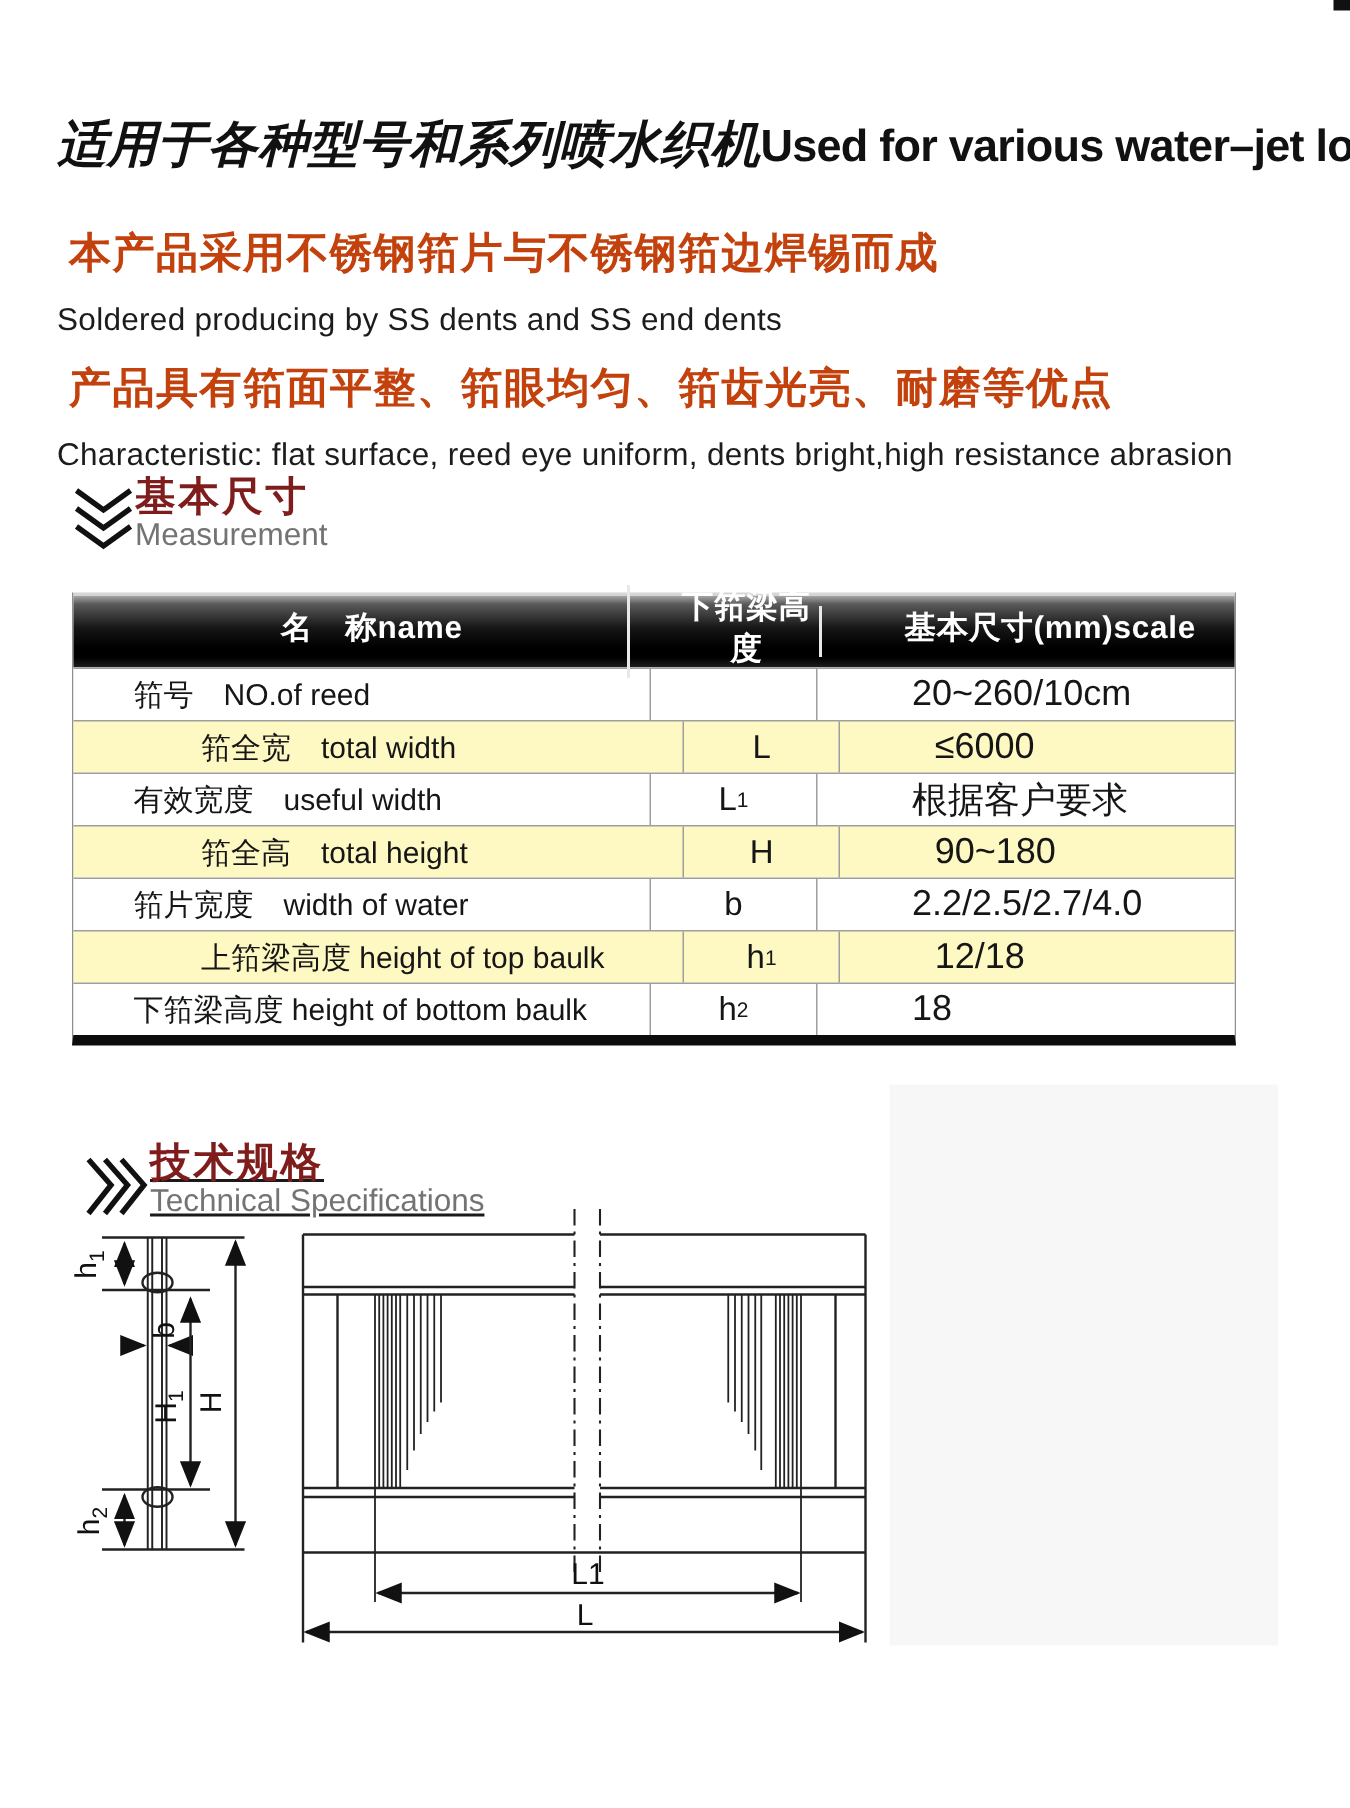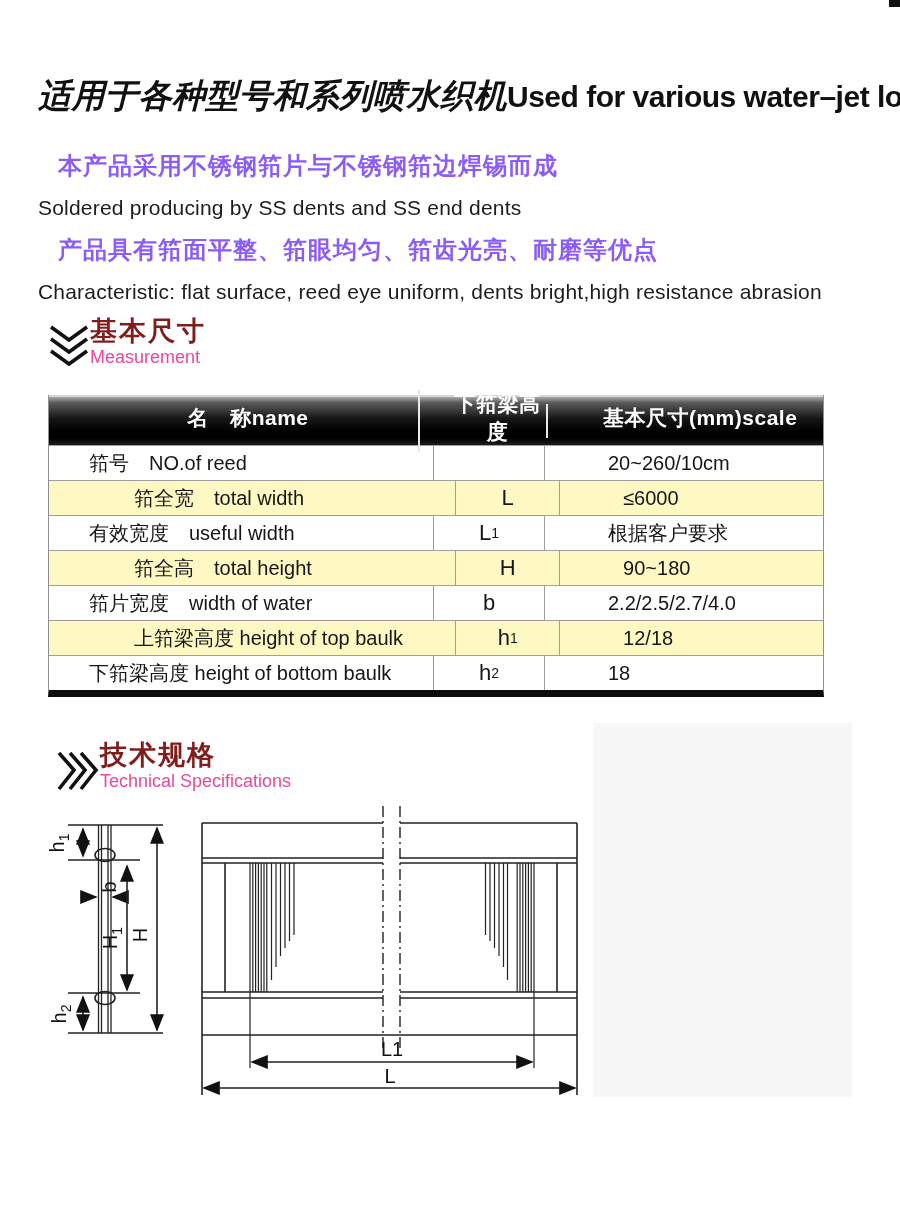--- a/index.html
+++ b/index.html
@@ -6,46 +6,46 @@
   .page{position:relative;width:900px;height:1205px;background:#fff;overflow:hidden;
         font-family:"Liberation Sans","DejaVu Sans",sans-serif;color:#1a1a1a;}
   .corner-mark{position:absolute;left:889px;top:0;width:11px;height:7px;background:#111;}
   
   .title{position:absolute;left:38px;top:74px;width:840px;white-space:nowrap;}
   .title .zh{font-size:33px;font-weight:700;letter-spacing:.5px;color:#111;font-style:italic;}
   .title .en{font-size:30px;font-weight:600;letter-spacing:-.5px;color:#111;}
   
   .intro{position:absolute;left:38px;top:142px;width:800px;}
   .intro p{margin:0;}
-  .intro .zh{font-size:24px;font-weight:600;color:#8b5cf6;margin:8px 0 14px 20px;letter-spacing:1px;}
+  .intro .zh{font-size:28px;font-weight:600;color:#c2410c;margin:8px 0 14px 8px;letter-spacing:1px;}
   .intro .en{font-size:21px;font-weight:400;color:#1c1c1c;margin:0 0 14px 0;letter-spacing:.2px;}
   
   .sect{position:absolute;}
   .sect .icon{position:absolute;}
   .sect .zh{font-size:27px;font-weight:700;color:#7f1d1d;line-height:27px;letter-spacing:2px;}
-  .sect .en{font-size:18px;font-weight:400;color:#ec4899;line-height:24px;}
+  .sect .en{font-size:21px;font-weight:400;color:#737373;line-height:24px;}
   #sect-measure{left:48px;top:318px;}
   #sect-measure .txt{margin-left:42px;}
-  #sect-spec{left:56px;top:742px;}
+  #sect-spec{left:56px;top:762px;text-decoration:underline;}
   #sect-spec .txt{margin-left:44px;}
   
   .mtable{position:absolute;left:48px;top:395px;width:774px;border-left:1px solid #8f8f8f;border-right:1px solid #8f8f8f;border-bottom:7px solid #0c0c0c;}
   .thead{display:flex;height:48px;align-items:center;border-top:2px solid #d6d6d6;
          background:linear-gradient(180deg,#a9a9a9 0%,#5a5a5a 12%,#161616 45%,#000 72%,#000 86%,#1e1e1e 100%);}
   .thead .th{color:#fff;font-size:21px;font-weight:700;text-align:center;letter-spacing:.5px;padding-bottom:6px;padding-left:29px;}
   .th.c1{width:383px;}
   .th.c2{width:110px;border-left:2px solid #e8e8e8;}
   .th.c3{width:277px;border-left:2px solid #e8e8e8;}
   .trow{display:flex;height:34px;align-items:center;border-top:1px solid #9e9e9e;background:#fff;}
   .trow:first-of-type{border-top:none;}
   .trow.alt{background:#fef9c3;padding-left:45px;}
   .td{height:100%;display:flex;align-items:center;box-sizing:border-box;}
   .td.c1{width:384px;padding-left:40px;font-size:20px;color:#161616;}
   .td.c2{width:111px;border-left:1px solid #9e9e9e;justify-content:center;font-size:22px;color:#161616;}
-  .td.c3{width:278px;border-left:1px solid #9e9e9e;padding-left:63px;font-size:20px;color:#161616;}
+  .td.c3{width:278px;border-left:1px solid #9e9e9e;padding-left:63px;font-size:24px;color:#161616;}
   .td.c2 sub{font-size:14px;line-height:0;}
   
   .gray-panel{position:absolute;left:593px;top:723px;width:259px;height:374px;background:#f7f7f7;}
   
   .diagram{position:absolute;left:40px;top:795px;}
   .diagram text{fill:#111;stroke:none;font-family:"Liberation Sans","DejaVu Sans",sans-serif;font-size:20px;}
 </style>
 </head>
 <body>
 

